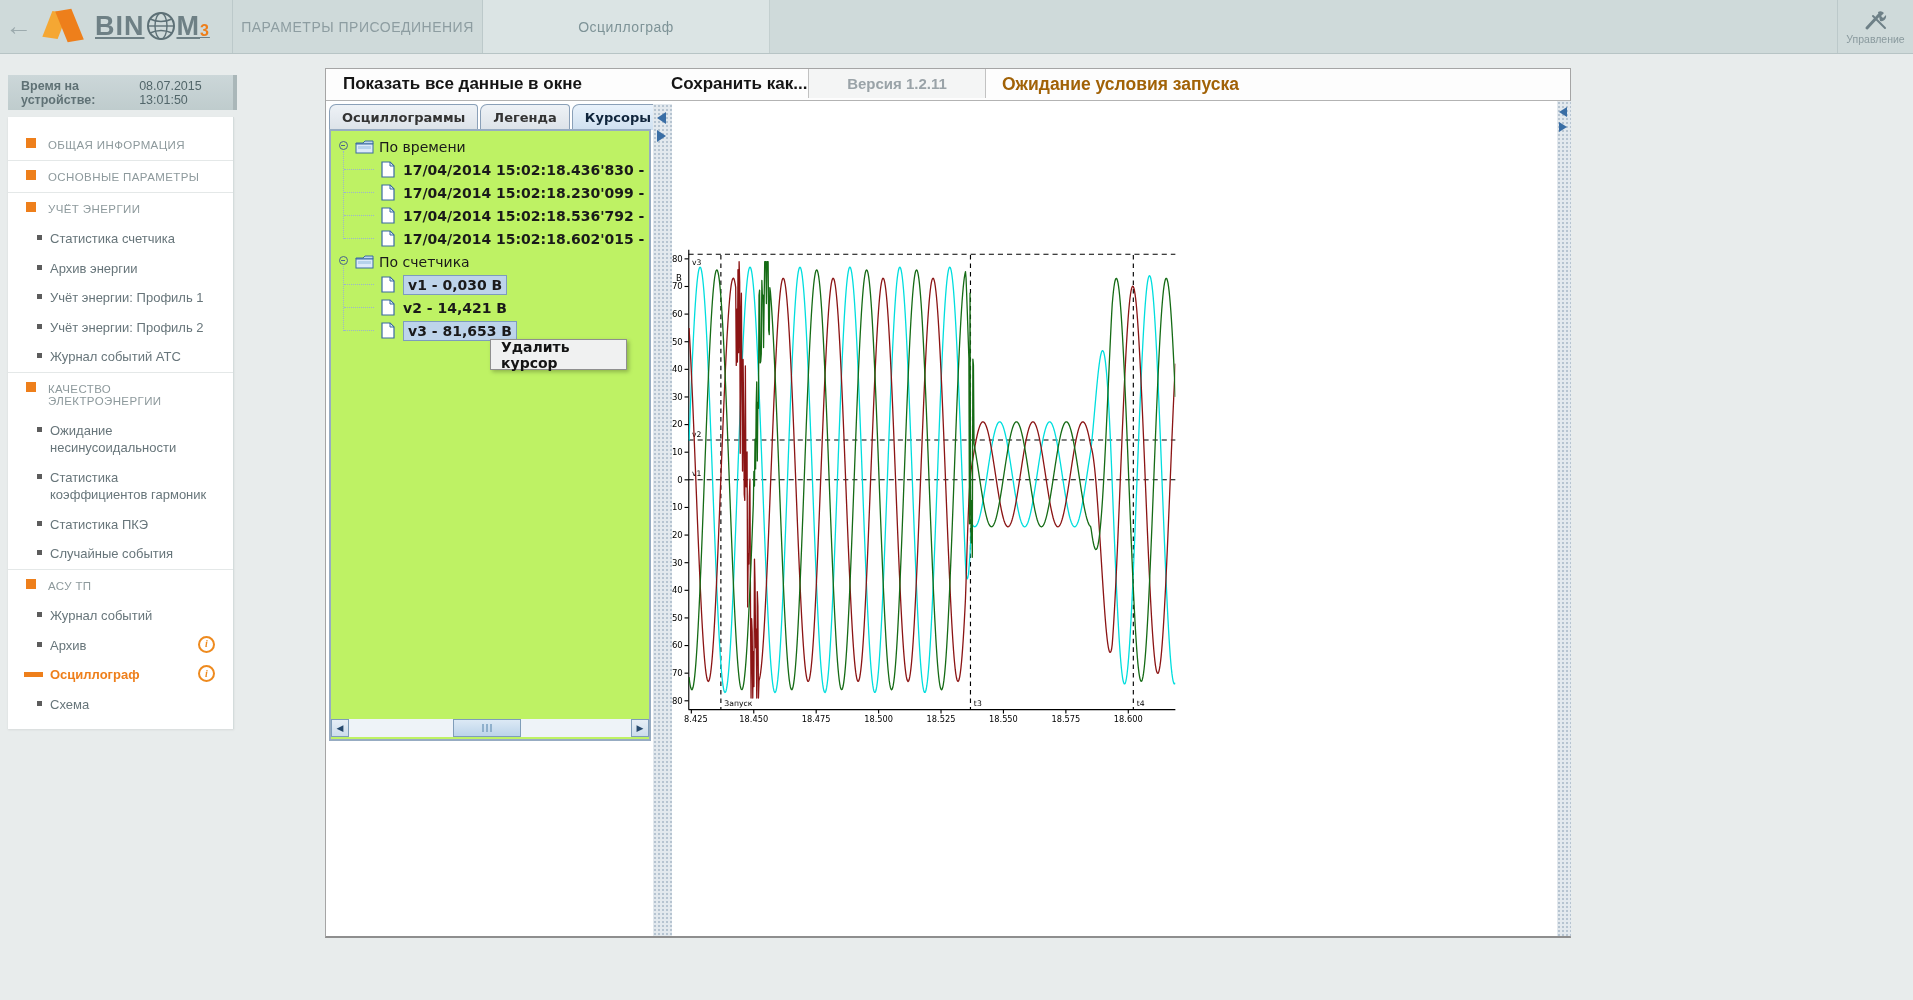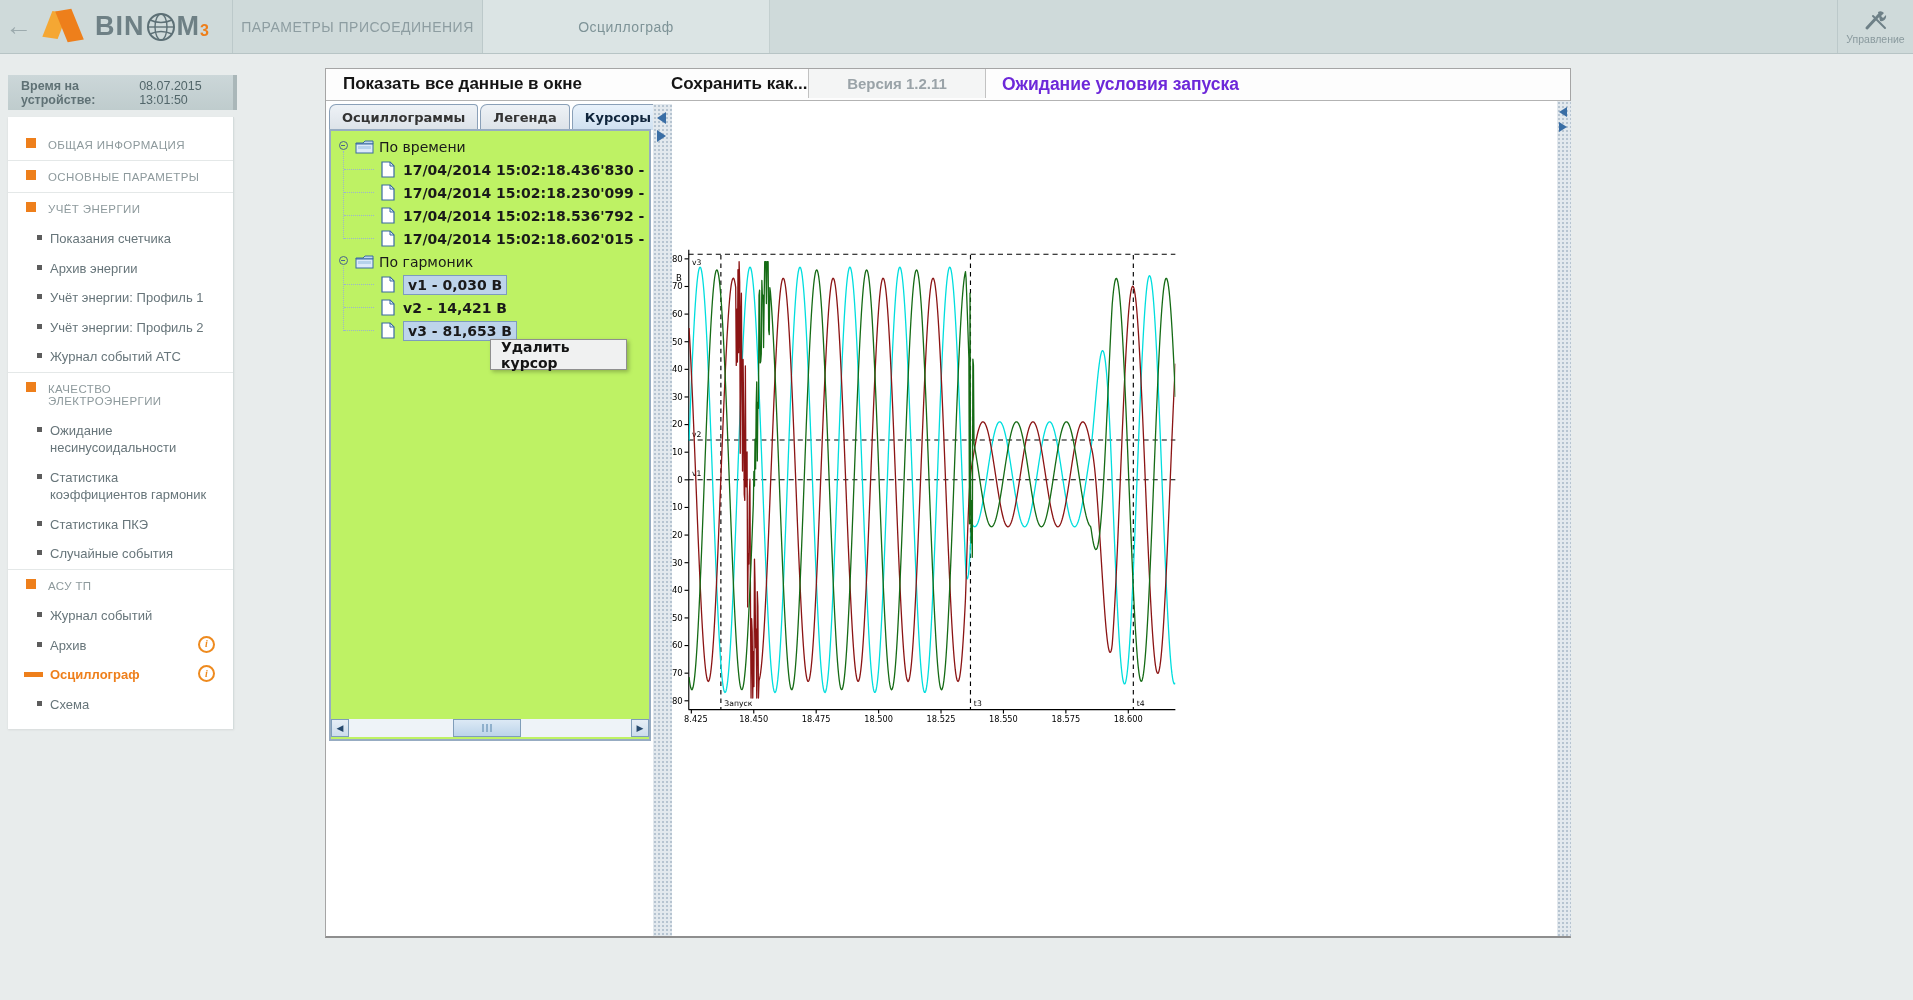--- a/index.html
+++ b/index.html
@@ -7,21 +7,21 @@
          font-family:"Liberation Sans",sans-serif;background:#e8ecec;}
   
   .app-header{position:absolute;left:0;top:0;width:1913px;height:53px;background:#cfdada;border-bottom:1px solid #b7c4c5;}
   .hdr-cell{position:absolute;top:0;height:53px;display:flex;align-items:center;justify-content:center;}
   .back-btn{left:0;width:37px;cursor:pointer;}
   .back-arrow{font-size:27px;color:#9dabae;font-weight:bold;line-height:1;}
   .logo{left:37px;width:196px;justify-content:flex-start;padding-left:8px;border-right:1px solid #bcc9ca;box-sizing:border-box;}
   .logo-v{position:relative;width:44px;height:34px;margin-right:6px;}
   .logo-v .v1{position:absolute;left:2px;top:2px;width:16px;height:26px;background:#f5a733;transform:skewX(-14deg) rotate(8deg);}
   .logo-v .v2{position:absolute;left:16px;top:0px;width:17px;height:31px;background:#ee7f1b;transform:skewX(14deg) rotate(-9deg);}
-  .logo-txt{font-size:27px;font-weight:bold;color:#6e8085;letter-spacing:1px;display:flex;align-items:flex-end;}
+  .logo-txt{font-size:27px;font-weight:bold;color:#6e8085;letter-spacing:1px;display:flex;align-items:flex-start;text-decoration:underline;}
   .logo-sub{font-size:16px;color:#ee7f1b;font-weight:bold;align-self:flex-end;margin-bottom:2px;}
   .globe{width:30px;height:30px;margin:0 1px;}
   .hdr-tab{color:#8d9da1;font-size:14px;letter-spacing:.5px;cursor:pointer;}
   .hdr-tab.t1{left:233px;width:250px;border-right:1px solid #bcc9ca;box-sizing:border-box;}
   .hdr-tab.t2{left:483px;width:287px;background:#dbe4e4;border-right:1px solid #c3cfcf;box-sizing:border-box;color:#7e9397;}
   .manage{left:1837px;width:76px;flex-direction:column;border-left:1px solid #bcc9ca;box-sizing:border-box;cursor:pointer;}
   .manage-label{font-size:10.5px;color:#8a9a9e;margin-top:2px;}
   
   .time-bar{position:absolute;left:8px;top:75px;width:229px;height:35px;
     background:linear-gradient(#ccd7d9,#bfcccd);border-right:4px solid #aab7b9;box-sizing:border-box;
@@ -43,21 +43,21 @@
   
   .main-win{position:absolute;left:325px;top:68px;width:1246px;height:870px;background:#fff;
     border:1px solid #a5a5a5;border-bottom:2px solid #8e8e8e;box-sizing:border-box;}
   .toolbar{position:absolute;left:0;top:0;width:100%;height:31px;border-bottom:1px solid #b3b3b3;background:#fdfdfd;}
   .tb-btn{position:absolute;top:0;height:30px;display:flex;align-items:center;font-weight:bold;font-size:17px;color:#151515;cursor:pointer;}
   .tb-show{left:17px;}
   .tb-save{left:345px;}
   .tb-version{position:absolute;left:482px;top:0px;width:176px;height:29px;border-left:1px solid #c2c2c2;border-right:1px solid #c2c2c2;
     background:#f4f5f5;color:#9aa3a8;font-weight:bold;font-size:15px;display:flex;align-items:center;justify-content:center;}
   .tb-status{position:absolute;left:676px;top:0;height:30px;display:flex;align-items:center;
-    font-weight:bold;font-size:17.5px;color:#6d28d9;}
+    font-weight:bold;font-size:17.5px;color:#a16207;}
   
   .osc-panel{position:absolute;left:3px;top:35px;width:322px;height:655px;font-family:"DejaVu Sans",sans-serif;padding-left:37px;}
   .tabs-row{position:absolute;left:0;top:0;height:25px;display:flex;}
   .sw-tab{height:24px;margin-right:2px;padding:0 12px;border:1px solid #8aa0b8;border-bottom:none;
     border-radius:7px 4px 0 0;background:linear-gradient(#eef2f6,#dde3e9);
     font-size:13px;font-weight:bold;color:#333;display:flex;align-items:center;cursor:pointer;}
   .sw-tab.active{background:linear-gradient(#e9f2fb,#cfe0f0);color:#10253c;height:25px;}
   .panel-body{position:absolute;left:0;top:25px;width:322px;height:612px;background:#bef264;
     border:2px solid #97acc2;box-sizing:border-box;overflow:hidden;}
   .tree{position:absolute;left:2px;top:4px;width:312px;font-size:14px;color:#1a1a1a;}
@@ -128,21 +128,21 @@
   </div>
 
   <div class="time-bar">
     <span class="time-label">Время на устройстве:</span>
     <span class="time-value">08.07.2015 13:01:50</span>
   </div>
   <div class="menu-card" id="menu-card">
       <div class="m-section"><span class="sq"></span><span>ОБЩАЯ ИНФОРМАЦИЯ</span></div>
       <div class="m-section divided"><span class="sq"></span><span>ОСНОВНЫЕ ПАРАМЕТРЫ</span></div>
       <div class="m-section divided"><span class="sq"></span><span>УЧЁТ ЭНЕРГИИ</span></div>
-      <div class="m-item"><span class="sq"></span><span>Показания счетчика</span></div>
+      <div class="m-item"><span class="sq"></span><span>Статистика счетчика</span></div>
       <div class="m-item"><span class="sq"></span><span>Архив энергии</span></div>
       <div class="m-item"><span class="sq"></span><span>Учёт энергии: Профиль 1</span></div>
       <div class="m-item"><span class="sq"></span><span>Учёт энергии: Профиль 2</span></div>
       <div class="m-item"><span class="sq"></span><span>Журнал событий АТС</span></div>
       <div class="m-section divided"><span class="sq"></span><span>КАЧЕСТВО ЭЛЕКТРОЭНЕРГИИ</span></div>
       <div class="m-item"><span class="sq"></span><span>Ожидание несинусоидальности</span></div>
       <div class="m-item"><span class="sq"></span><span>Статистика коэффициентов гармоник</span></div>
       <div class="m-item"><span class="sq"></span><span>Статистика ПКЭ</span></div>
       <div class="m-item"><span class="sq"></span><span>Случайные события</span></div>
       <div class="m-section divided"><span class="sq"></span><span>АСУ ТП</span></div>
@@ -210,21 +210,21 @@
                 </svg></span>
               <span class="i-label">17/04/2014 15:02:18.602'015 - t4</span>
             </div>
             <div class="trow" style="top: 115px; position: absolute; width: 100%;">
               <span class="toggle"></span>
               <span class="folder-ic"><svg width="20" height="16" viewBox="0 0 20 16">
                   <path d="M1 4 h7 l2 -2 h8 v3 h-17z" fill="#bcd6ee" stroke="#3a6aa0"></path>
                   <rect x="1" y="5" width="17" height="9" fill="#dceafa" stroke="#3a6aa0"></rect>
                   <rect x="3" y="7" width="13" height="3" fill="#b6d2ec"></rect>
                 </svg></span>
-              <span class="g-label">По гармоник</span>
+              <span class="g-label">По счетчика</span>
             </div>
             <div class="conn-v" style="left:10px;top:131px;height:65px"></div>
             <div class="conn-h" style="left:11px;top:149px;width:30px"></div>
             <div class="trow" style="top:138px;position:absolute;width:100%">
               <span class="file-ic"><svg width="14" height="17" viewBox="0 0 14 17">
                   <path d="M1 1 h8 l4 4 v11 h-12 z" fill="#fff" stroke="#3a6aa0" stroke-width="1.2"></path>
                   <path d="M9 1 l4 4 h-4 z" fill="#dceafa" stroke="#3a6aa0" stroke-width="1"></path>
                 </svg></span>
               <span class="i-label"><span class="sel">v1 - 0,030 В</span></span>
             </div>

